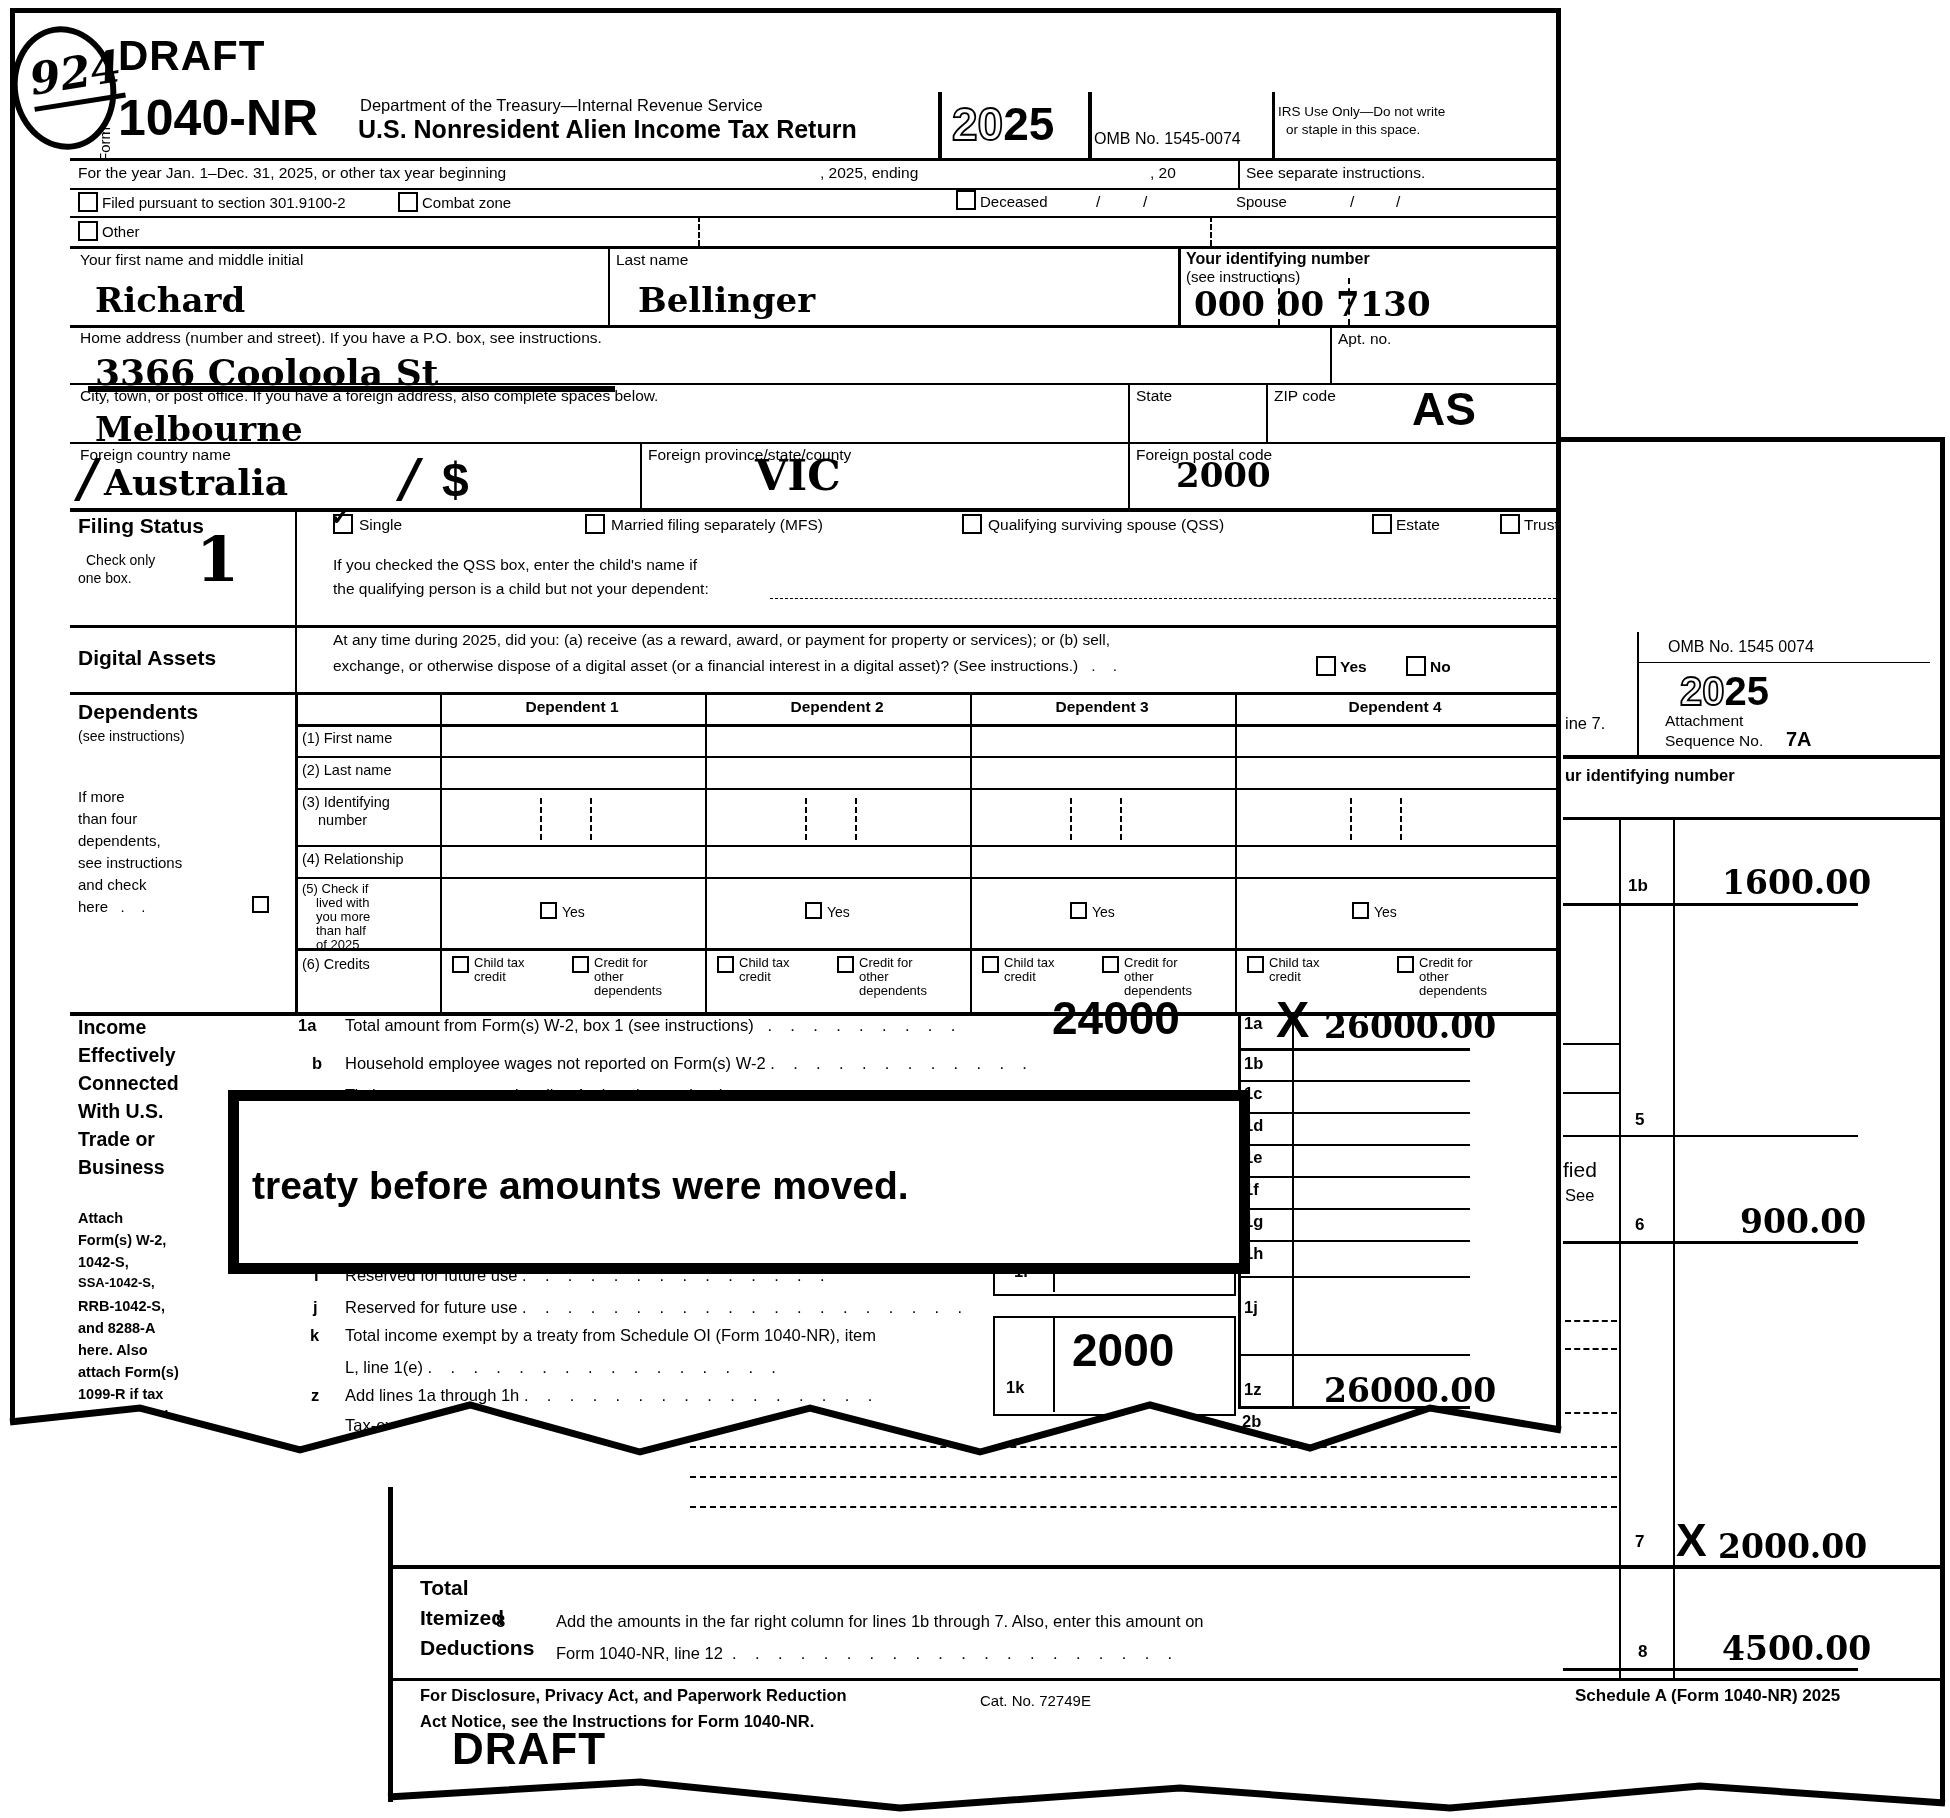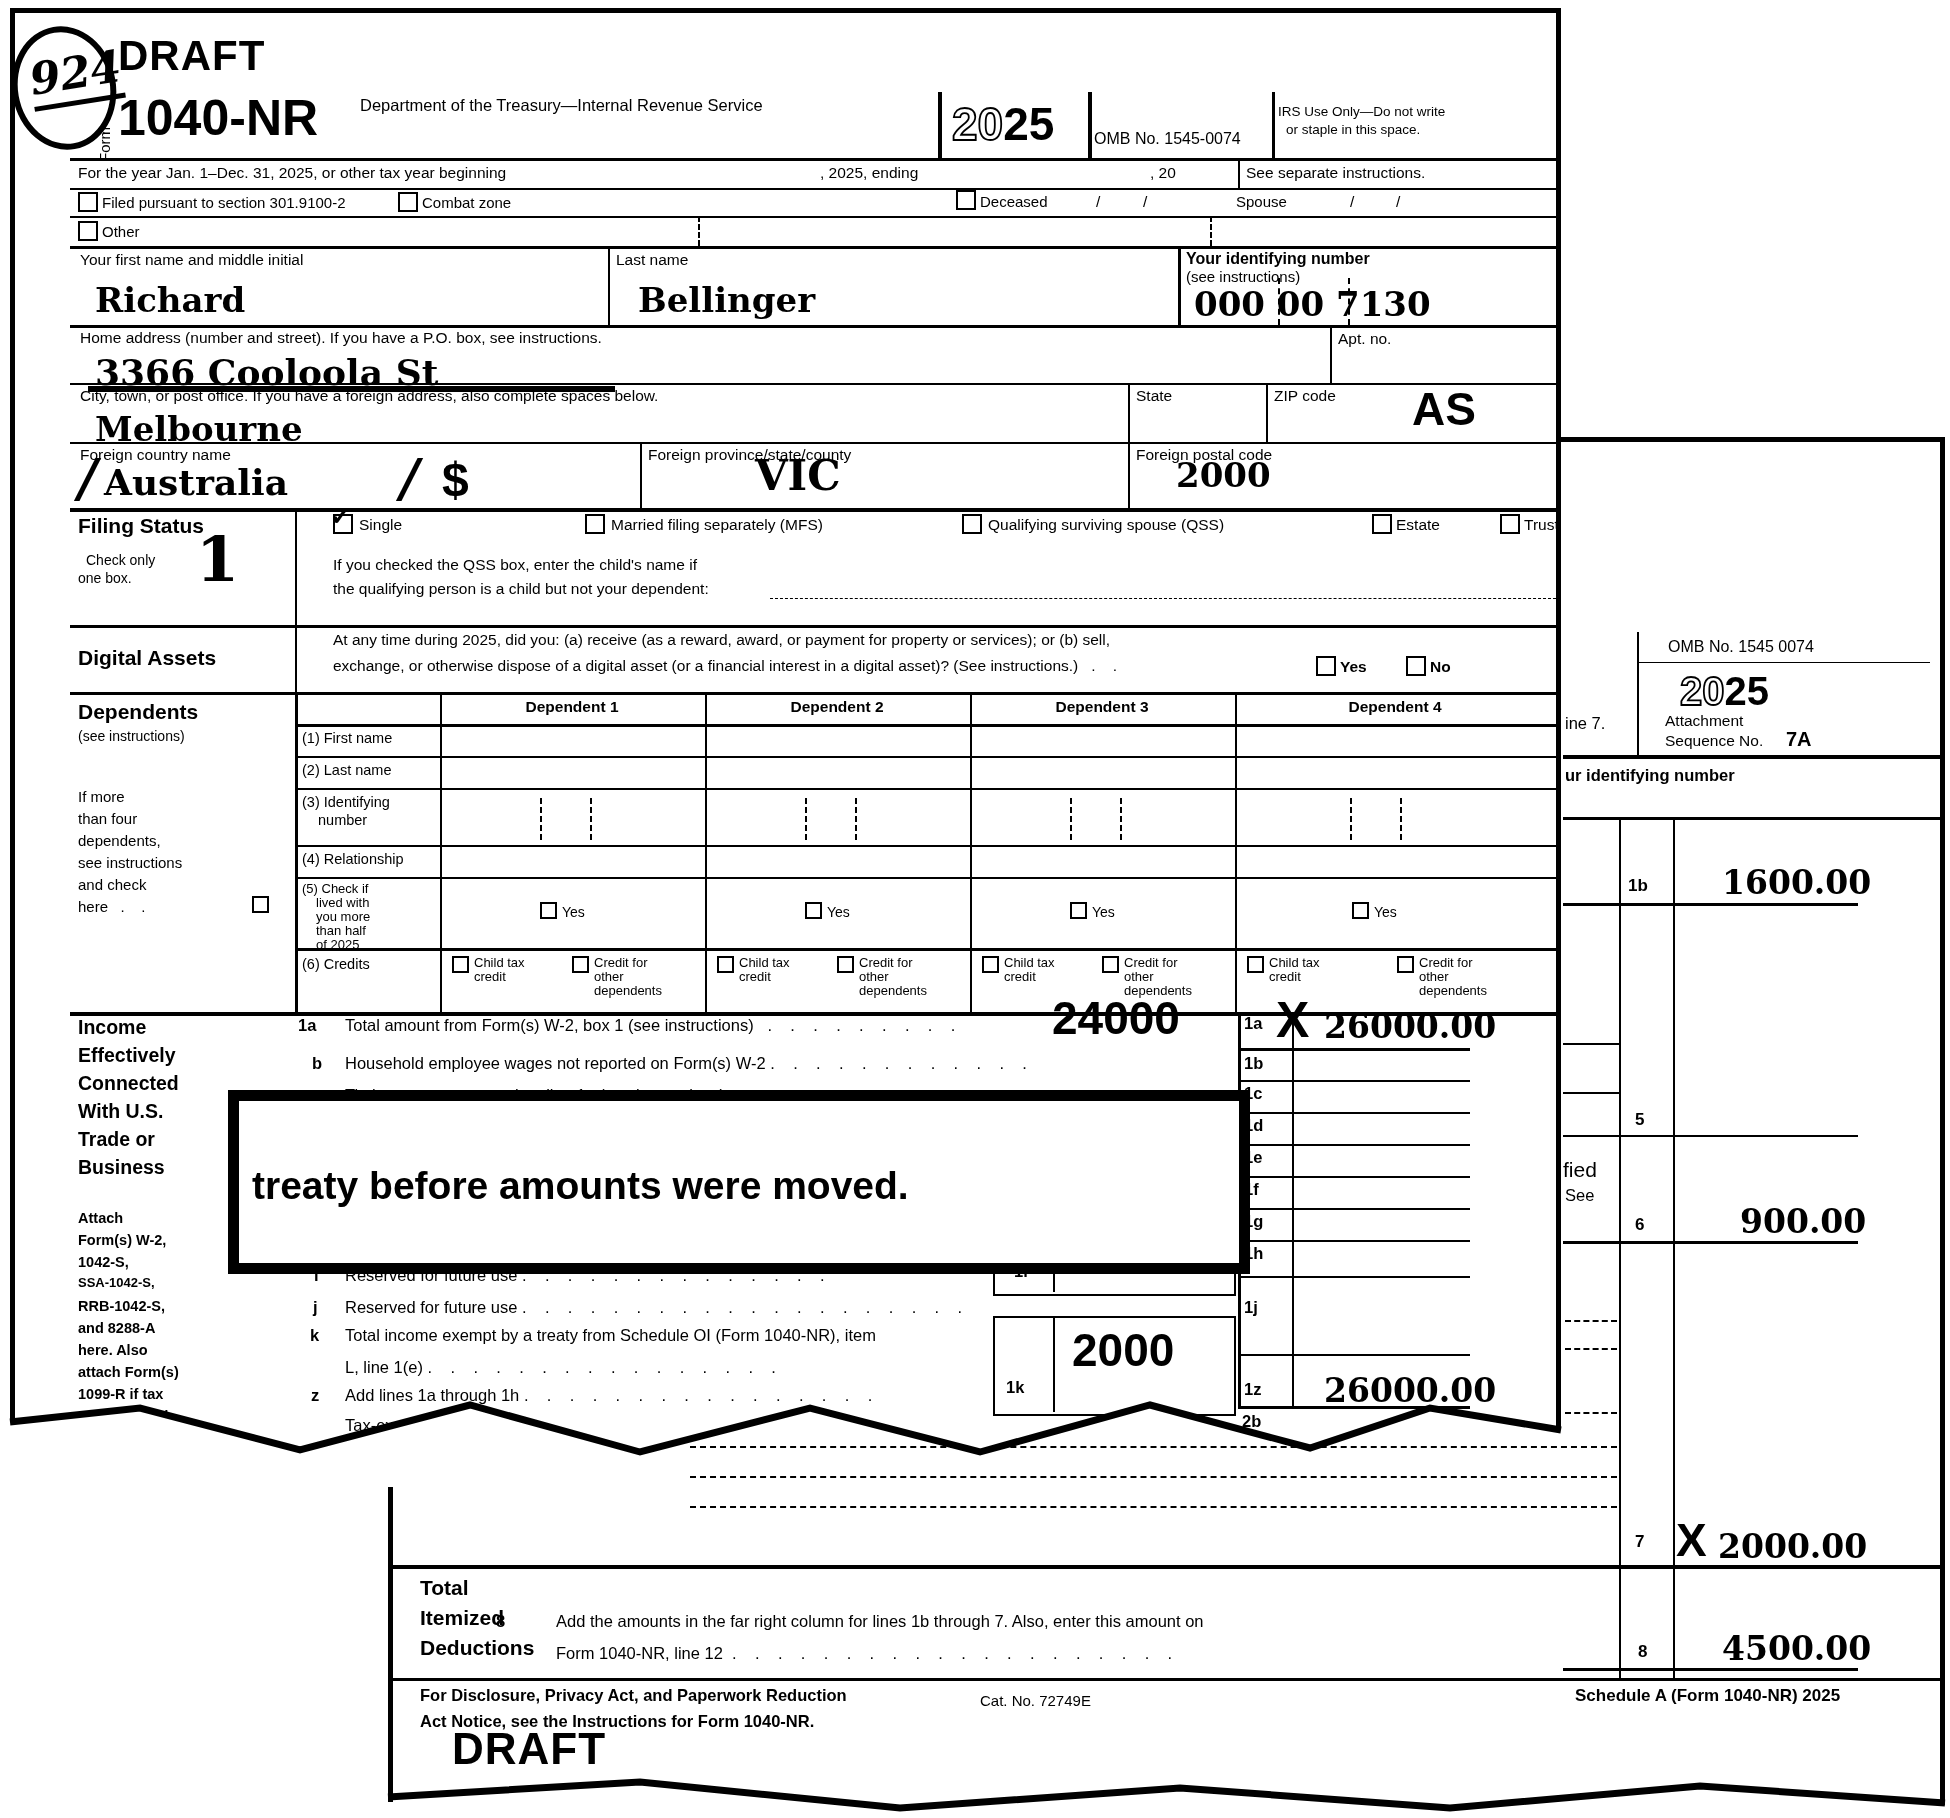--- a/index.html
+++ b/index.html
@@ -95,20 +95,21 @@
   <div class="vl" style="left:10px;top:8px;width:5px;height:1414px"></div>
   <div class="hl" style="left:10px;top:8px;width:1551px;height:5px"></div>
   <div class="vl" style="left:1556px;top:8px;width:5px;height:1422px"></div>
 
   <div style="position:absolute;left:12px;top:26px;width:92px;height:112px;border:6px solid #000;border-radius:50%;transform:rotate(-10deg)"></div>
   <div class="t ser" style="left:30px;top:48px;font-size:44px;font-style:italic;border-bottom:5px solid #000;transform:rotate(-9deg);padding-bottom:1px">924</div>
   <div class="t b" style="left:118px;top:32px;font-size:42px;letter-spacing:1px">DRAFT</div>
   <div class="t vert" style="left:96px;top:102px;height:60px;font-size:15px">Form</div>
   <div class="t b" style="left:118px;top:90px;font-size:50px">1040-NR</div>
   <div class="t" style="left:360px;top:96px;font-size:16.5px">Department of the Treasury—Internal Revenue Service</div>
+  <div class="t b" style="left:358px;top:115px;font-size:25px">U.S. Nonresident Alien Income Tax Return</div>
   <div class="vl" style="left:938px;top:92px;width:4px;height:66px"></div>
   <div class="t b" style="left:952px;top:98px;font-size:46px"><span class="outline">20</span><span>25</span></div>
   <div class="vl" style="left:1088px;top:92px;width:4px;height:66px"></div>
   <div class="t" style="left:1094px;top:130px;font-size:16px">OMB No. 1545-0074</div>
   <div class="vl" style="left:1272px;top:92px;width:3px;height:66px"></div>
   <div class="t" style="left:1278px;top:104px;font-size:13.5px">IRS Use Only—Do not write</div>
   <div class="t" style="left:1286px;top:122px;font-size:13.5px">or staple in this space.</div>
   <div class="hl" style="left:70px;top:158px;width:1491px;height:3px"></div>
 
   <div class="t" style="left:78px;top:164px">For the year Jan. 1–Dec. 31, 2025, or other tax year beginning</div>

